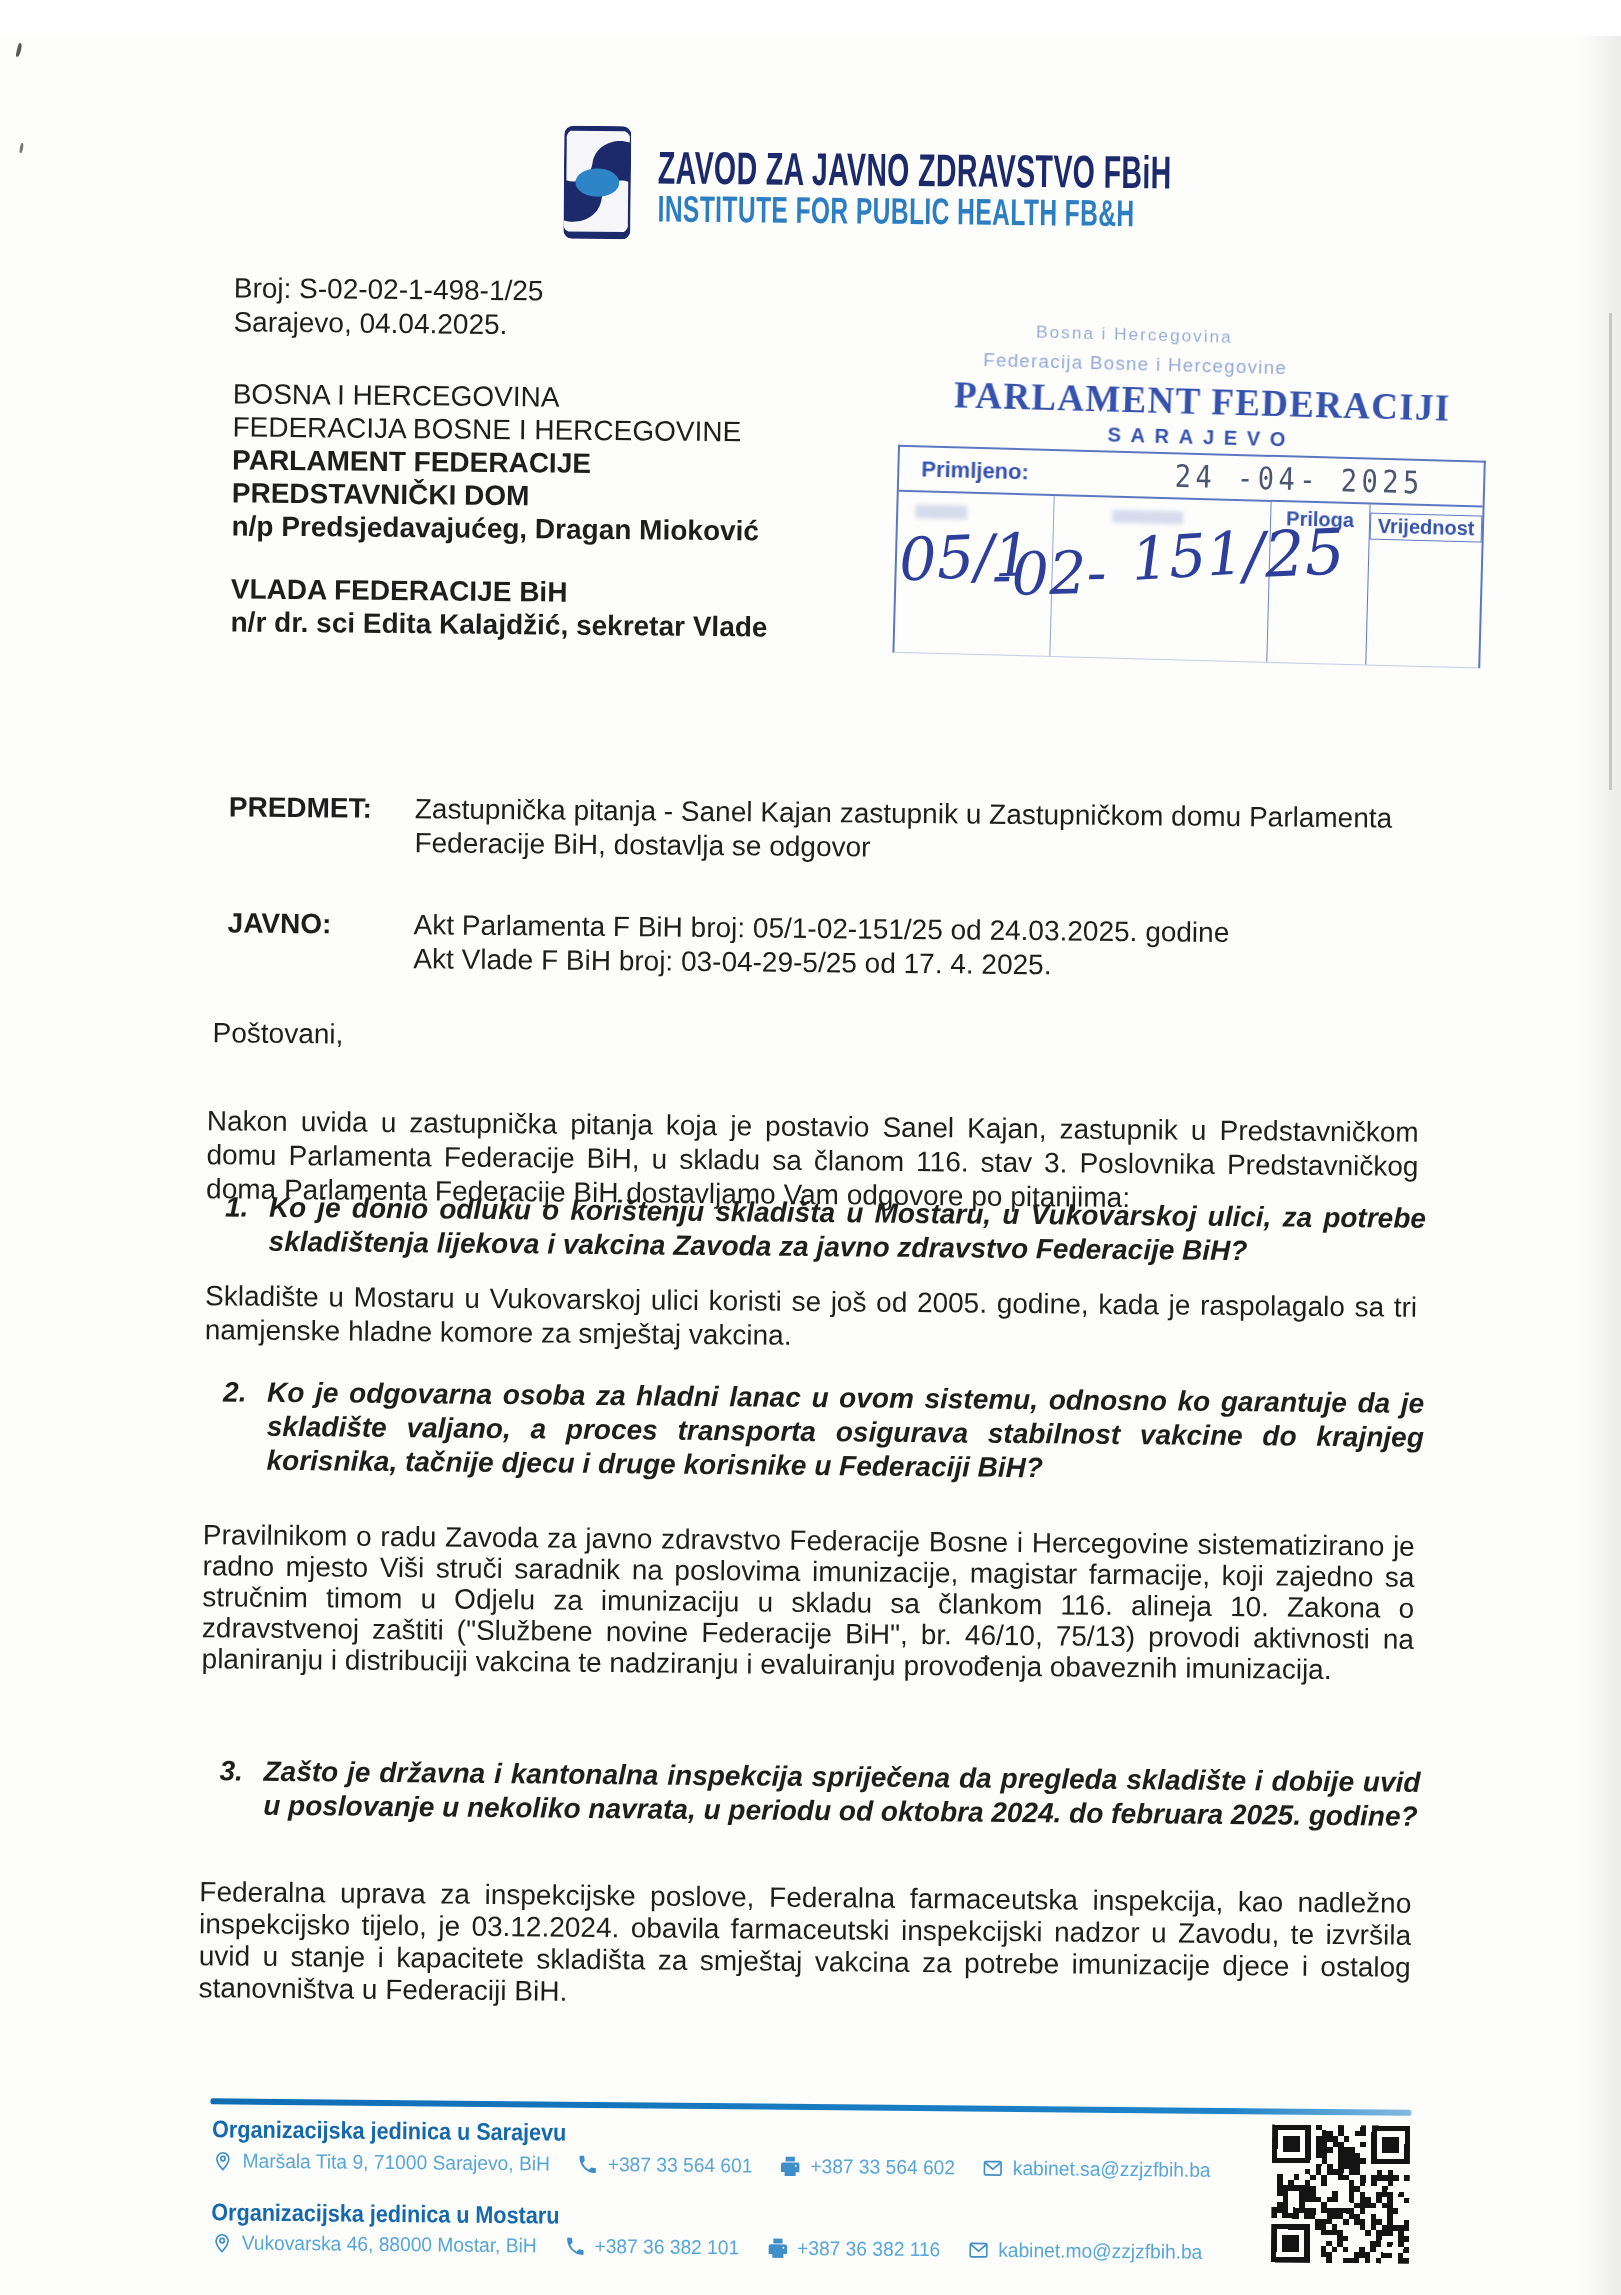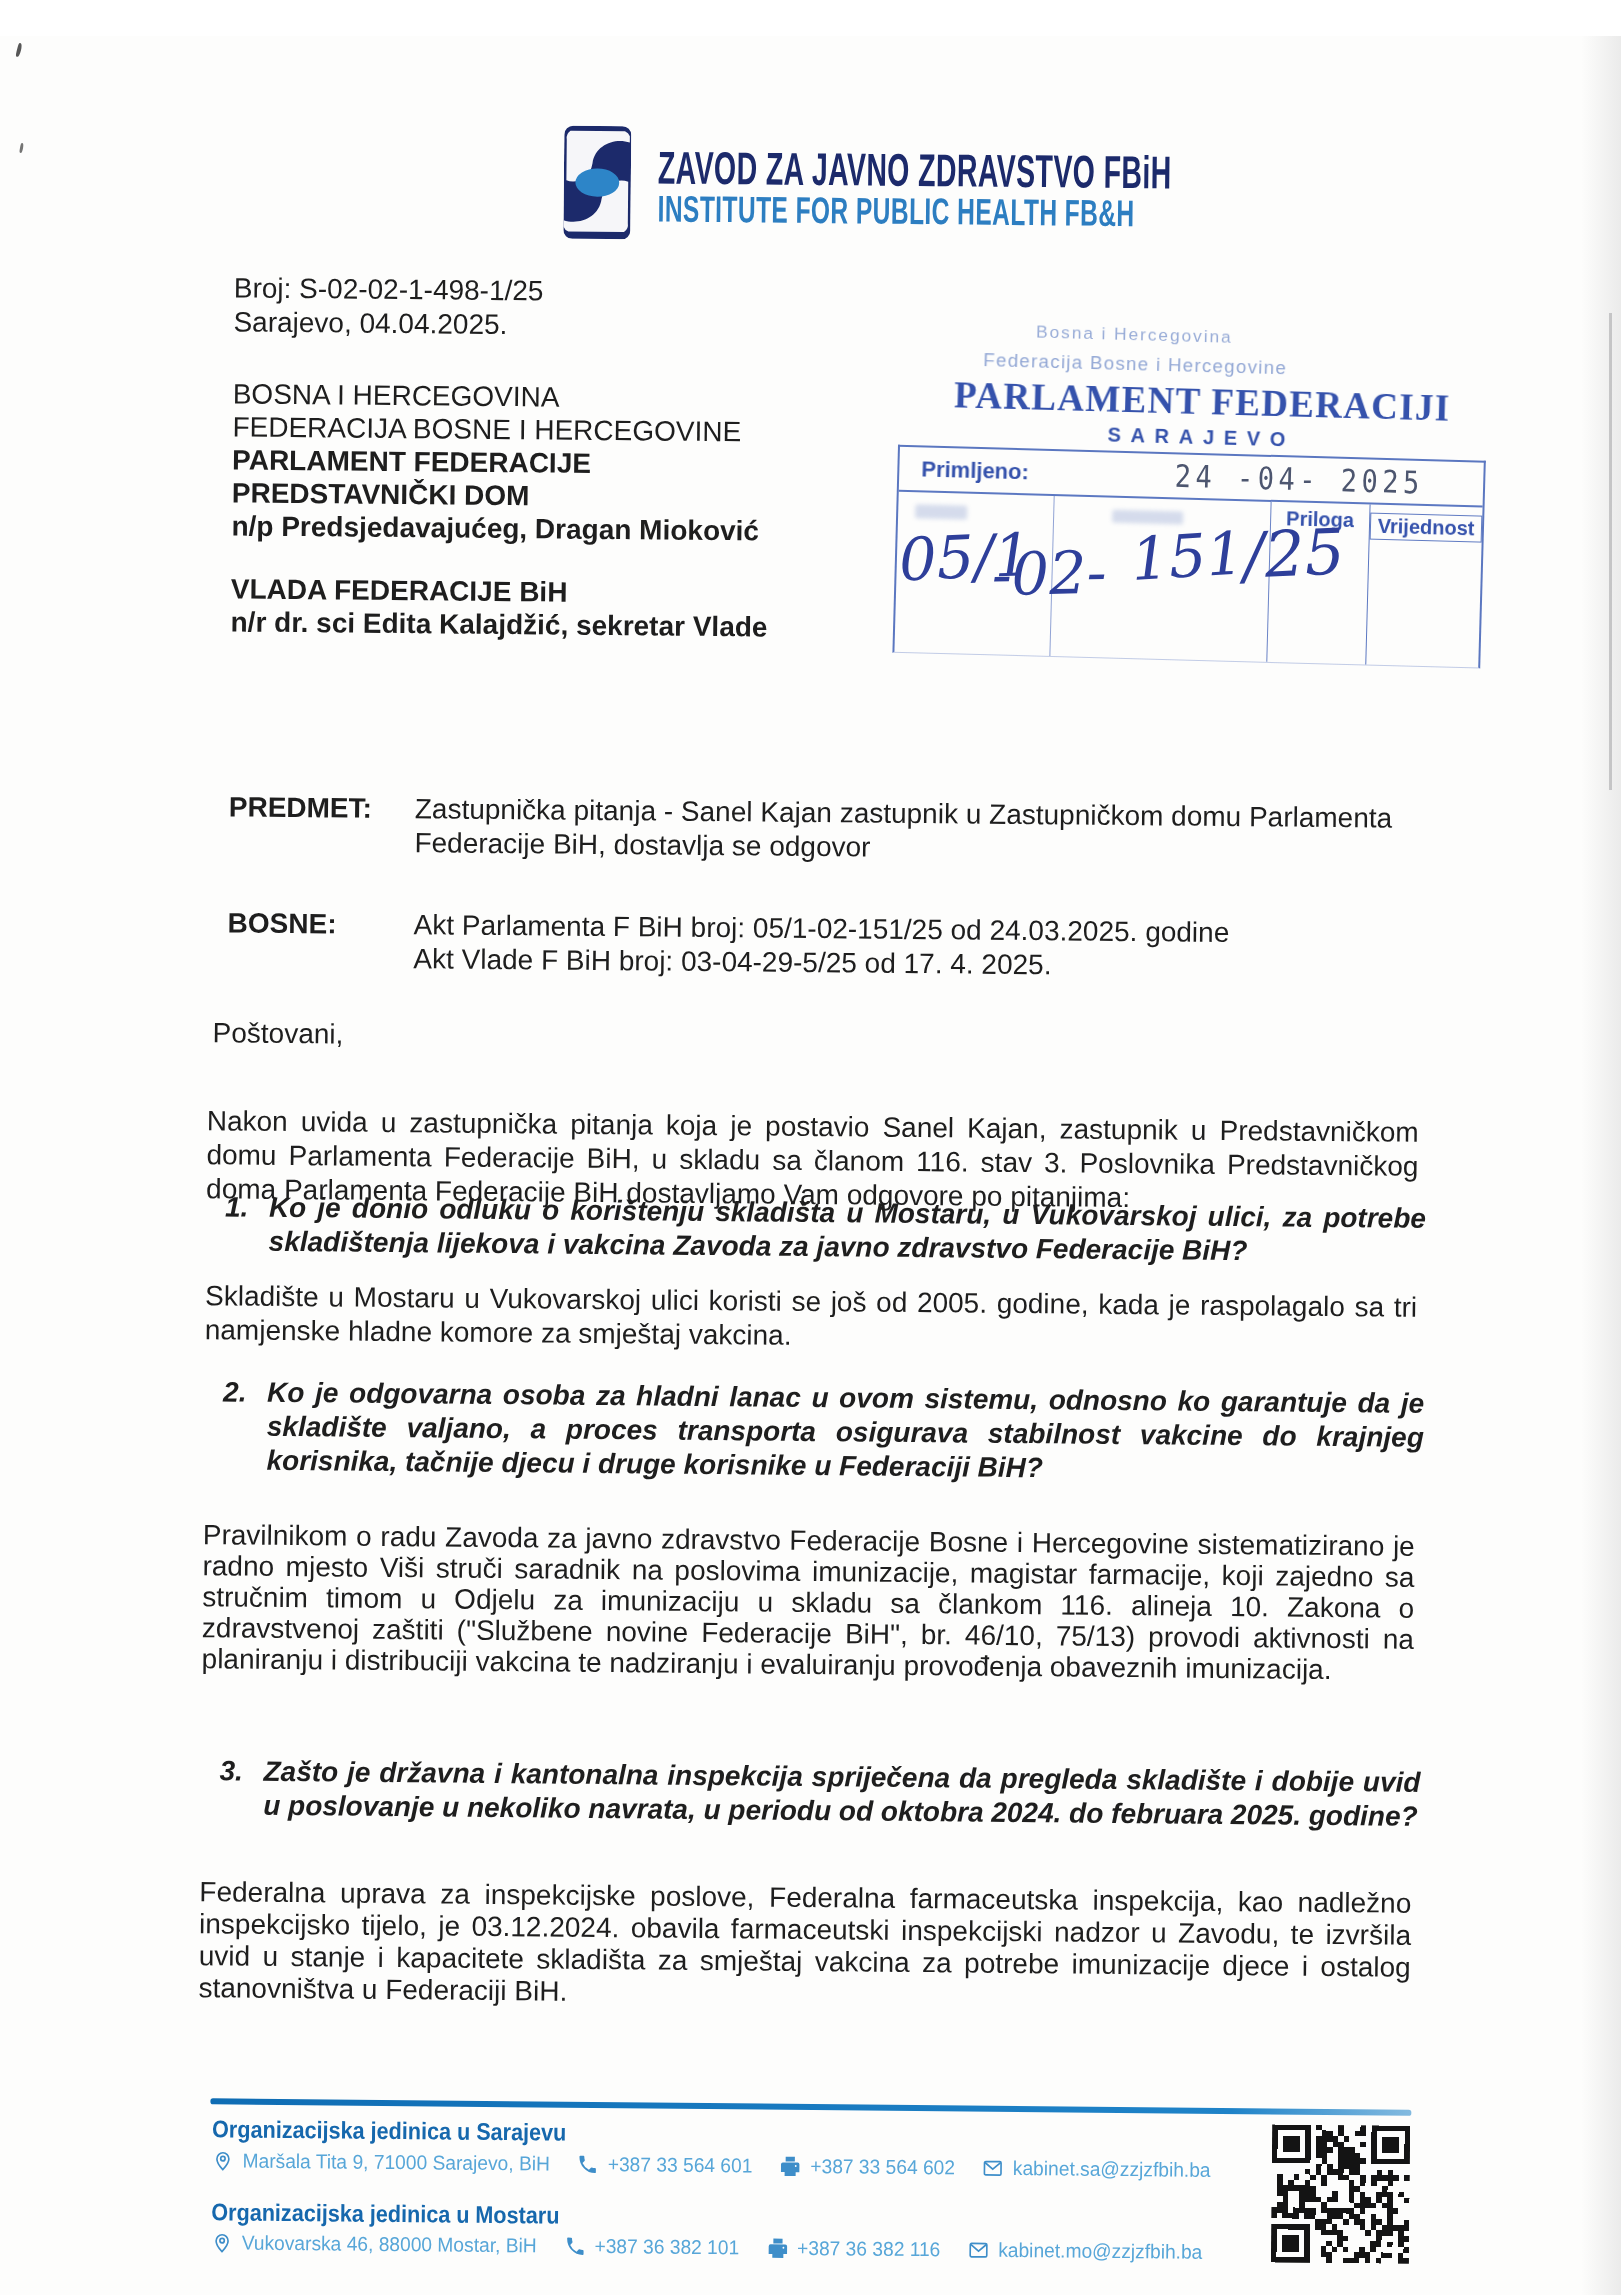--- a/index.html
+++ b/index.html
@@ -166,21 +166,21 @@
       <div class="b">n/p Predsjedavajućeg, Dragan Mioković</div>
       <div class="gov">
         <div>VLADA FEDERACIJE BiH</div>
         <div>n/r dr. sci Edita Kalajdžić, sekretar Vlade</div>
       </div>
     </div>
 
     <div class="abs txt label-col subject-label">PREDMET:</div>
     <div class="abs txt subject-text">Zastupnička pitanja - Sanel Kajan zastupnik u Zastupničkom domu Parlamenta Federacije BiH, dostavlja se odgovor</div>
 
-    <div class="abs txt label-col veza-label">BOSNE:</div>
+    <div class="abs txt label-col veza-label">JAVNO:</div>
     <div class="abs txt veza-text">
       <div>Akt Parlamenta F BiH broj: 05/1-02-151/25 od 24.03.2025. godine</div>
       <div>Akt Vlade F BiH broj: 03-04-29-5/25 od 17. 4. 2025.</div>
     </div>
 
     <div class="abs txt salutation">Poštovani,</div>
     <div class="abs txt para intro">Nakon uvida u zastupnička pitanja koja je postavio Sanel Kajan, zastupnik u Predstavničkom domu Parlamenta Federacije BiH, u skladu sa članom 116. stav 3. Poslovnika Predstavničkog doma Parlamenta Federacije BiH dostavljamo Vam odgovore po pitanjima:</div>
 
     <div class="abs txt qa-q q1">
       <span class="qnum">1.</span>

